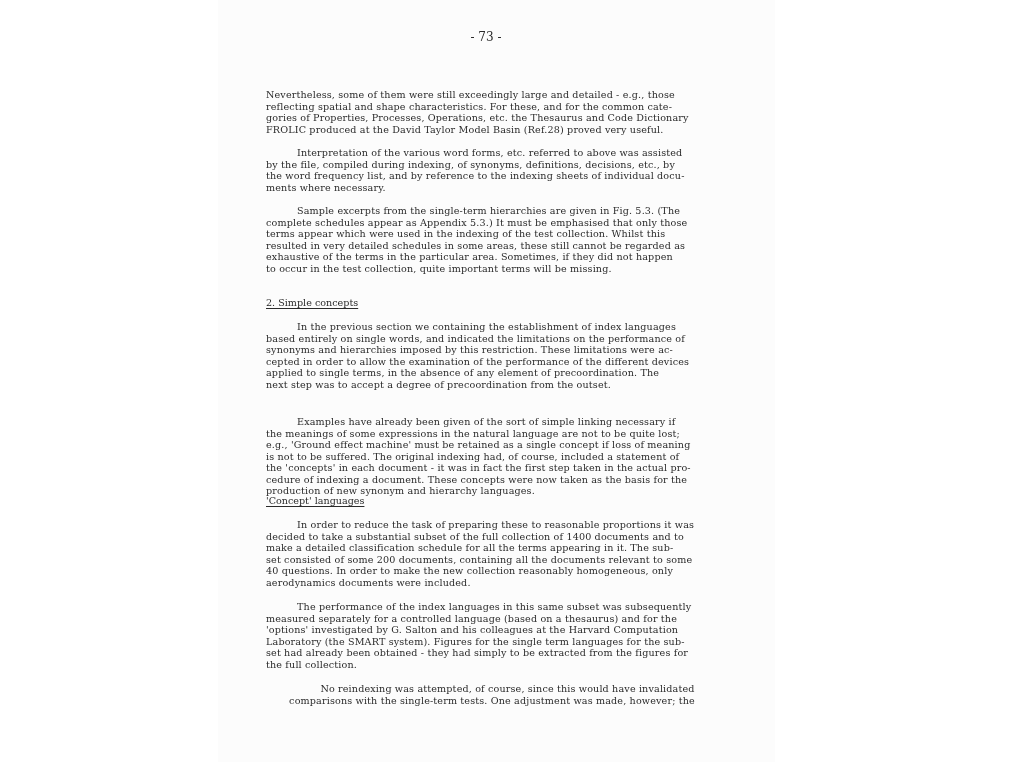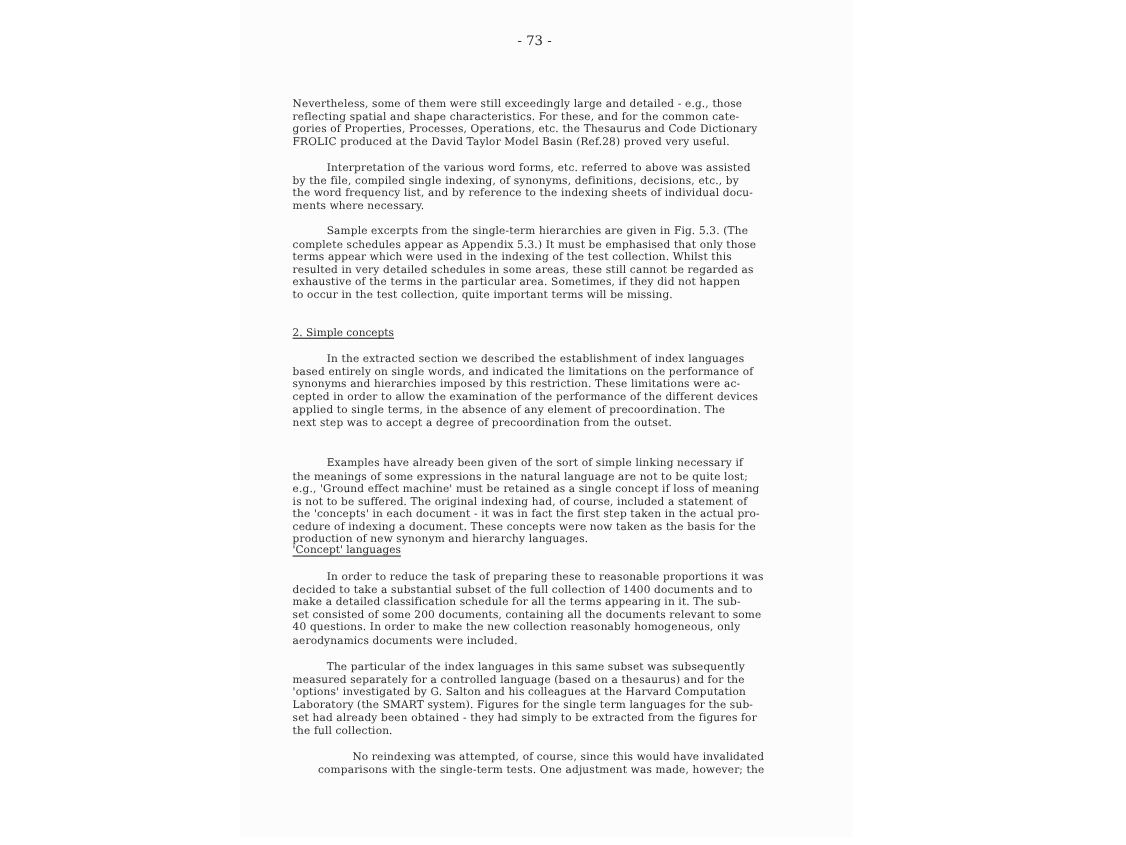--- a/index.html
+++ b/index.html
@@ -63,38 +63,38 @@
 
 <div class="text" style="top:89px;">
   <span class="line">Nevertheless, some of them were still exceedingly large and detailed - e.g., those</span>
   <span class="line">reflecting spatial and shape characteristics.  For these, and for the common cate-</span>
   <span class="line">gories of Properties, Processes, Operations, etc. the Thesaurus and Code Dictionary</span>
   <span class="line">FROLIC produced at the David Taylor Model Basin (Ref.28) proved very useful.</span>
 </div>
 
 <div class="text" style="top:147px;">
   <span class="line indent">Interpretation of the various word forms, etc. referred to above was assisted</span>
-  <span class="line">by the file, compiled single indexing, of synonyms, definitions, decisions, etc., by</span>
+  <span class="line">by the file, compiled during indexing, of synonyms, definitions, decisions, etc., by</span>
   <span class="line">the word frequency list, and by reference to the indexing sheets of individual docu-</span>
   <span class="line">ments where necessary.</span>
 </div>
 
 <div class="text" style="top:205px;">
   <span class="line indent">Sample excerpts from the single-term hierarchies are given in Fig. 5.3.  (The</span>
   <span class="line">complete schedules appear as Appendix 5.3.)  It must be emphasised that only those</span>
   <span class="line">terms appear which were used in the indexing of the test collection.  Whilst this</span>
   <span class="line">resulted in very detailed schedules in some areas, these still cannot be regarded as</span>
   <span class="line">exhaustive of the terms in the particular area.  Sometimes, if they did not happen</span>
   <span class="line">to occur in the test collection, quite important terms will be missing.</span>
 </div>
 
 <div class="heading" style="top:297px;text-align:center;">2.  Simple concepts</div>
 
 <div class="text" style="top:321px;">
-  <span class="line indent">In the extracted section we described the establishment of index languages</span>
+  <span class="line indent">In the previous section we containing the establishment of index languages</span>
   <span class="line">based entirely on single words, and indicated the limitations on the performance of</span>
   <span class="line">synonyms and hierarchies imposed by this restriction.  These limitations were ac-</span>
   <span class="line">cepted in order to allow the examination of the performance of the different devices</span>
   <span class="line">applied to single terms, in the absence of any element of  precoordination.  The</span>
   <span class="line">next step was to accept a degree of precoordination from the outset.</span>
 </div>
 
 <div class="text" style="top:416px;">
   <span class="line indent">Examples have already been given of the sort of simple linking necessary if</span>
   <span class="line">the meanings of some expressions in the natural language are not to be quite lost;</span>
@@ -110,21 +110,21 @@
 <div class="text" style="top:519px;">
   <span class="line indent">In order to reduce the task of preparing these to reasonable proportions it was</span>
   <span class="line">decided to take a substantial subset of the full collection of 1400 documents and to</span>
   <span class="line">make a detailed classification schedule  for all the terms appearing in it.  The sub-</span>
   <span class="line">set consisted of some 200 documents, containing all the documents relevant to some</span>
   <span class="line">40 questions.  In order to make the new collection reasonably homogeneous, only</span>
   <span class="line">aerodynamics documents were included.</span>
 </div>
 
 <div class="text" style="top:601px;">
-  <span class="line indent">The particular of the index languages in this same subset was subsequently</span>
+  <span class="line indent">The performance of the index languages in this same subset was subsequently</span>
   <span class="line">measured separately for a controlled language (based on a thesaurus) and for the</span>
   <span class="line">'options' investigated by G. Salton and his colleagues at the Harvard Computation</span>
   <span class="line">Laboratory (the SMART system).  Figures for the single term languages for the sub-</span>
   <span class="line">set had already been obtained - they had simply to be extracted from the figures for</span>
   <span class="line">the full collection.</span>
 </div>
 
 <div class="text" style="top:683px;text-align:center;">
   <span class="line indent">No reindexing was attempted, of course, since this would have invalidated</span>
   <span class="line">comparisons with the single-term tests.  One adjustment was made, however; the</span>

